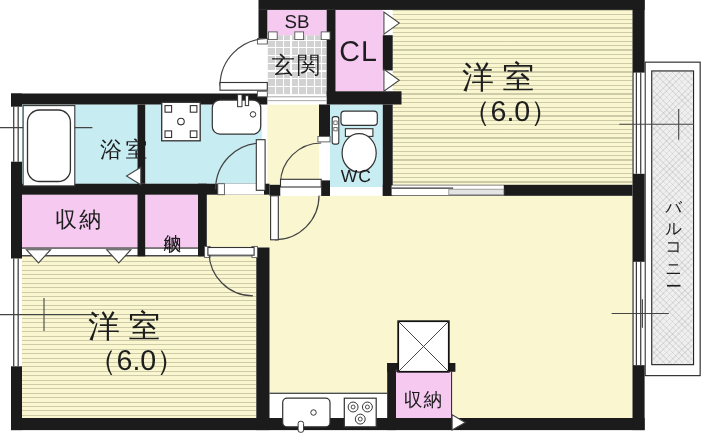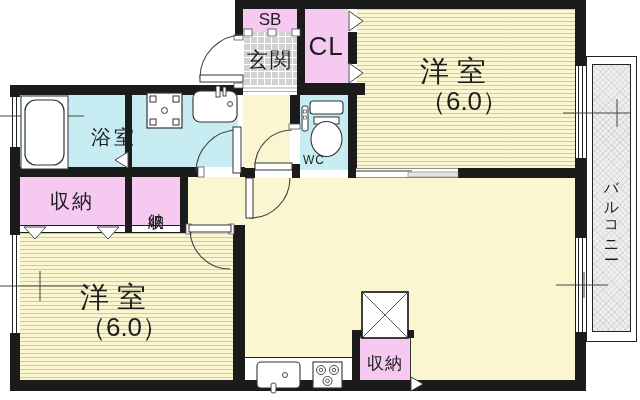--- a/index.html
+++ b/index.html
@@ -221,21 +221,21 @@
     <g>
       <rect x="362" y="292" width="46" height="46" fill="#fff" stroke="#111" stroke-width="1.6"></rect>
       <line x1="362" y1="292" x2="408" y2="338" stroke="#444" stroke-width="0.9"></line>
       <line x1="408" y1="292" x2="362" y2="338" stroke="#444" stroke-width="0.9"></line>
     </g>
   </svg>
 
   <div class="lbl" style="left:270px;top:20px;font-size:17px;">SB</div>
   <div class="lbl" style="left:326px;top:47px;font-size:26px;letter-spacing:1px;">CL</div>
   <div class="lbl" style="left:270px;top:60px;font-size:21px;letter-spacing:2px;">玄関</div>
-  <div class="lbl" style="left:314px;top:161px;font-size:12px;letter-spacing:1px;">WC</div>
+  <div class="lbl" style="left:324px;top:161px;font-size:16px;letter-spacing:1px;">WC</div>
   <div class="lbl" style="left:96px;top:137px;font-size:20px;letter-spacing:3px;margin-left:18px;">浴室</div>
   <div class="lbl" style="left:72px;top:201px;font-size:20px;letter-spacing:2px;">収納</div>
   <div class="lbl vert" style="left:156px;top:201px;font-size:16px;">収納</div>
   <div class="lbl" style="left:385px;top:364px;font-size:17px;letter-spacing:1px;">収納</div>
 
   <div class="lbl" style="left:464px;top:86px;">
     <div style="font-size:29px;letter-spacing:8px;">洋室</div>
     <div style="font-size:26px;">（6.0）</div>
   </div>
 

